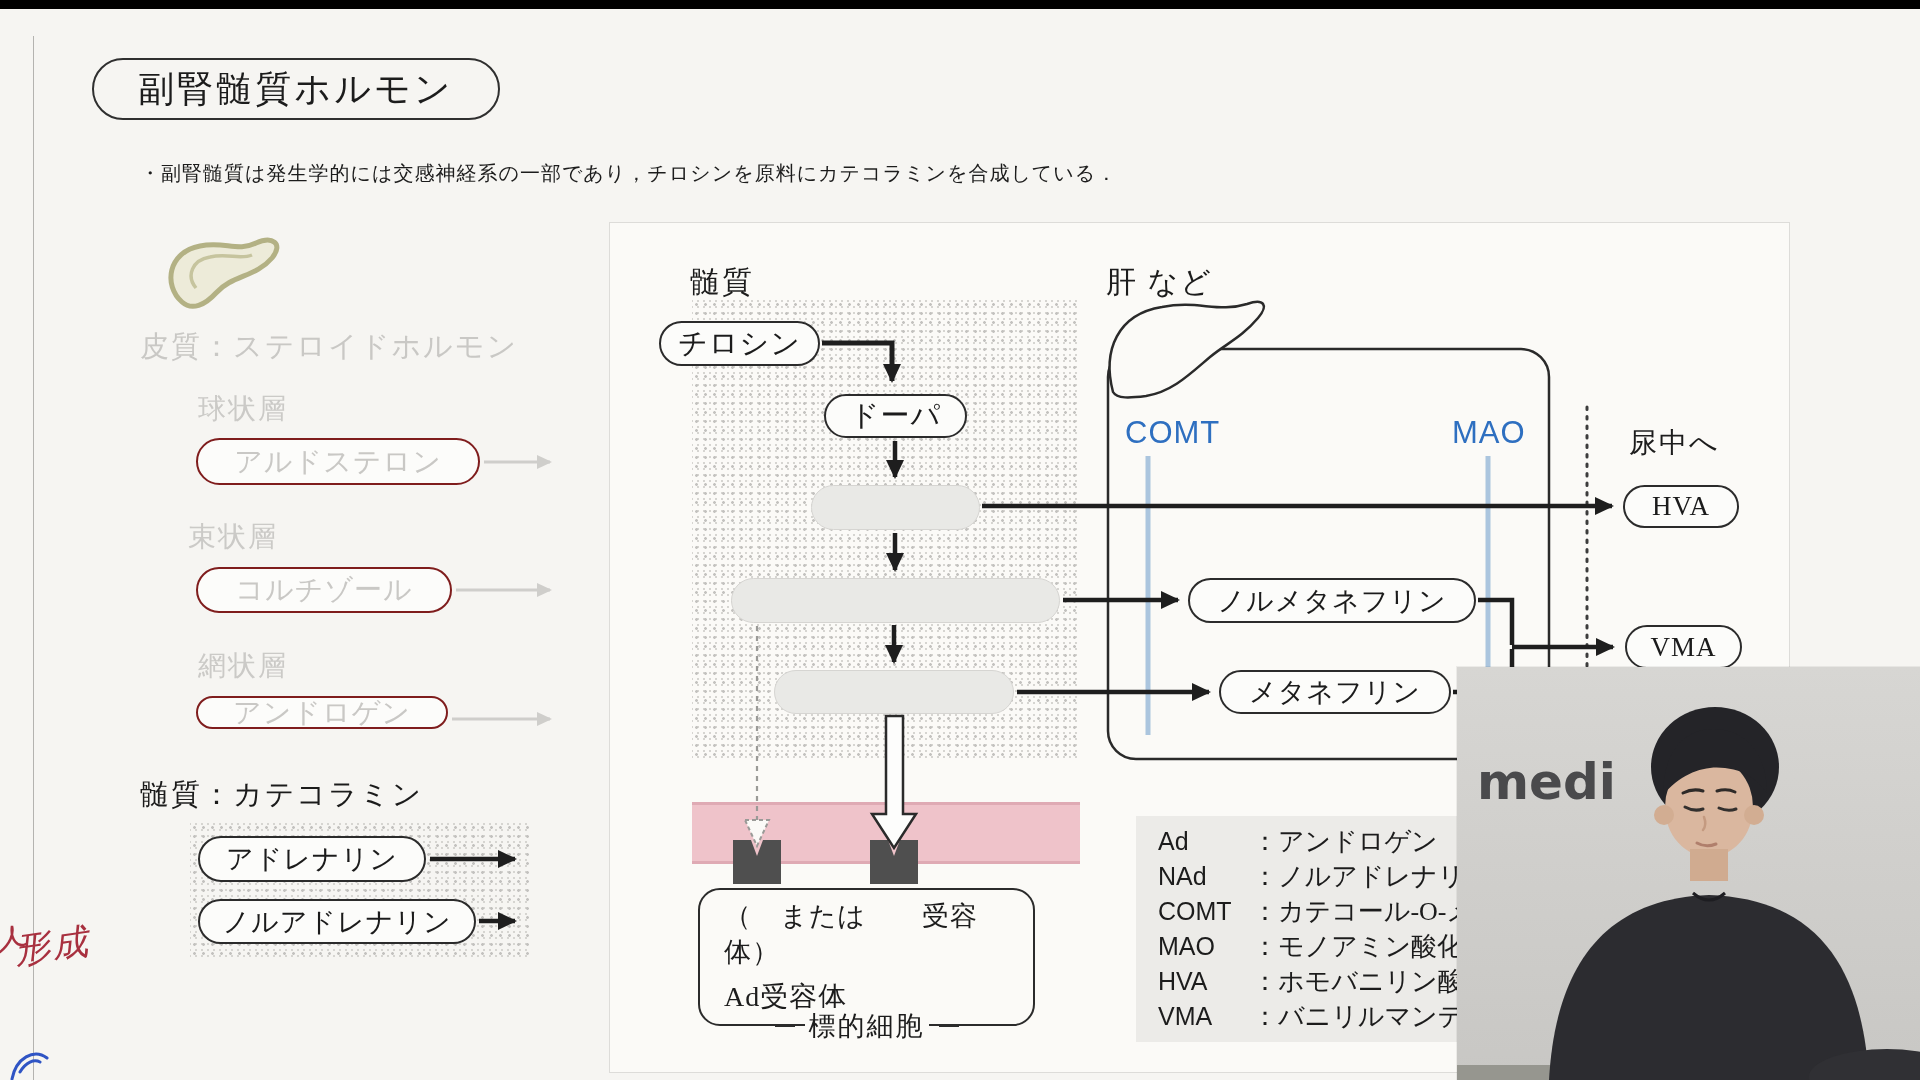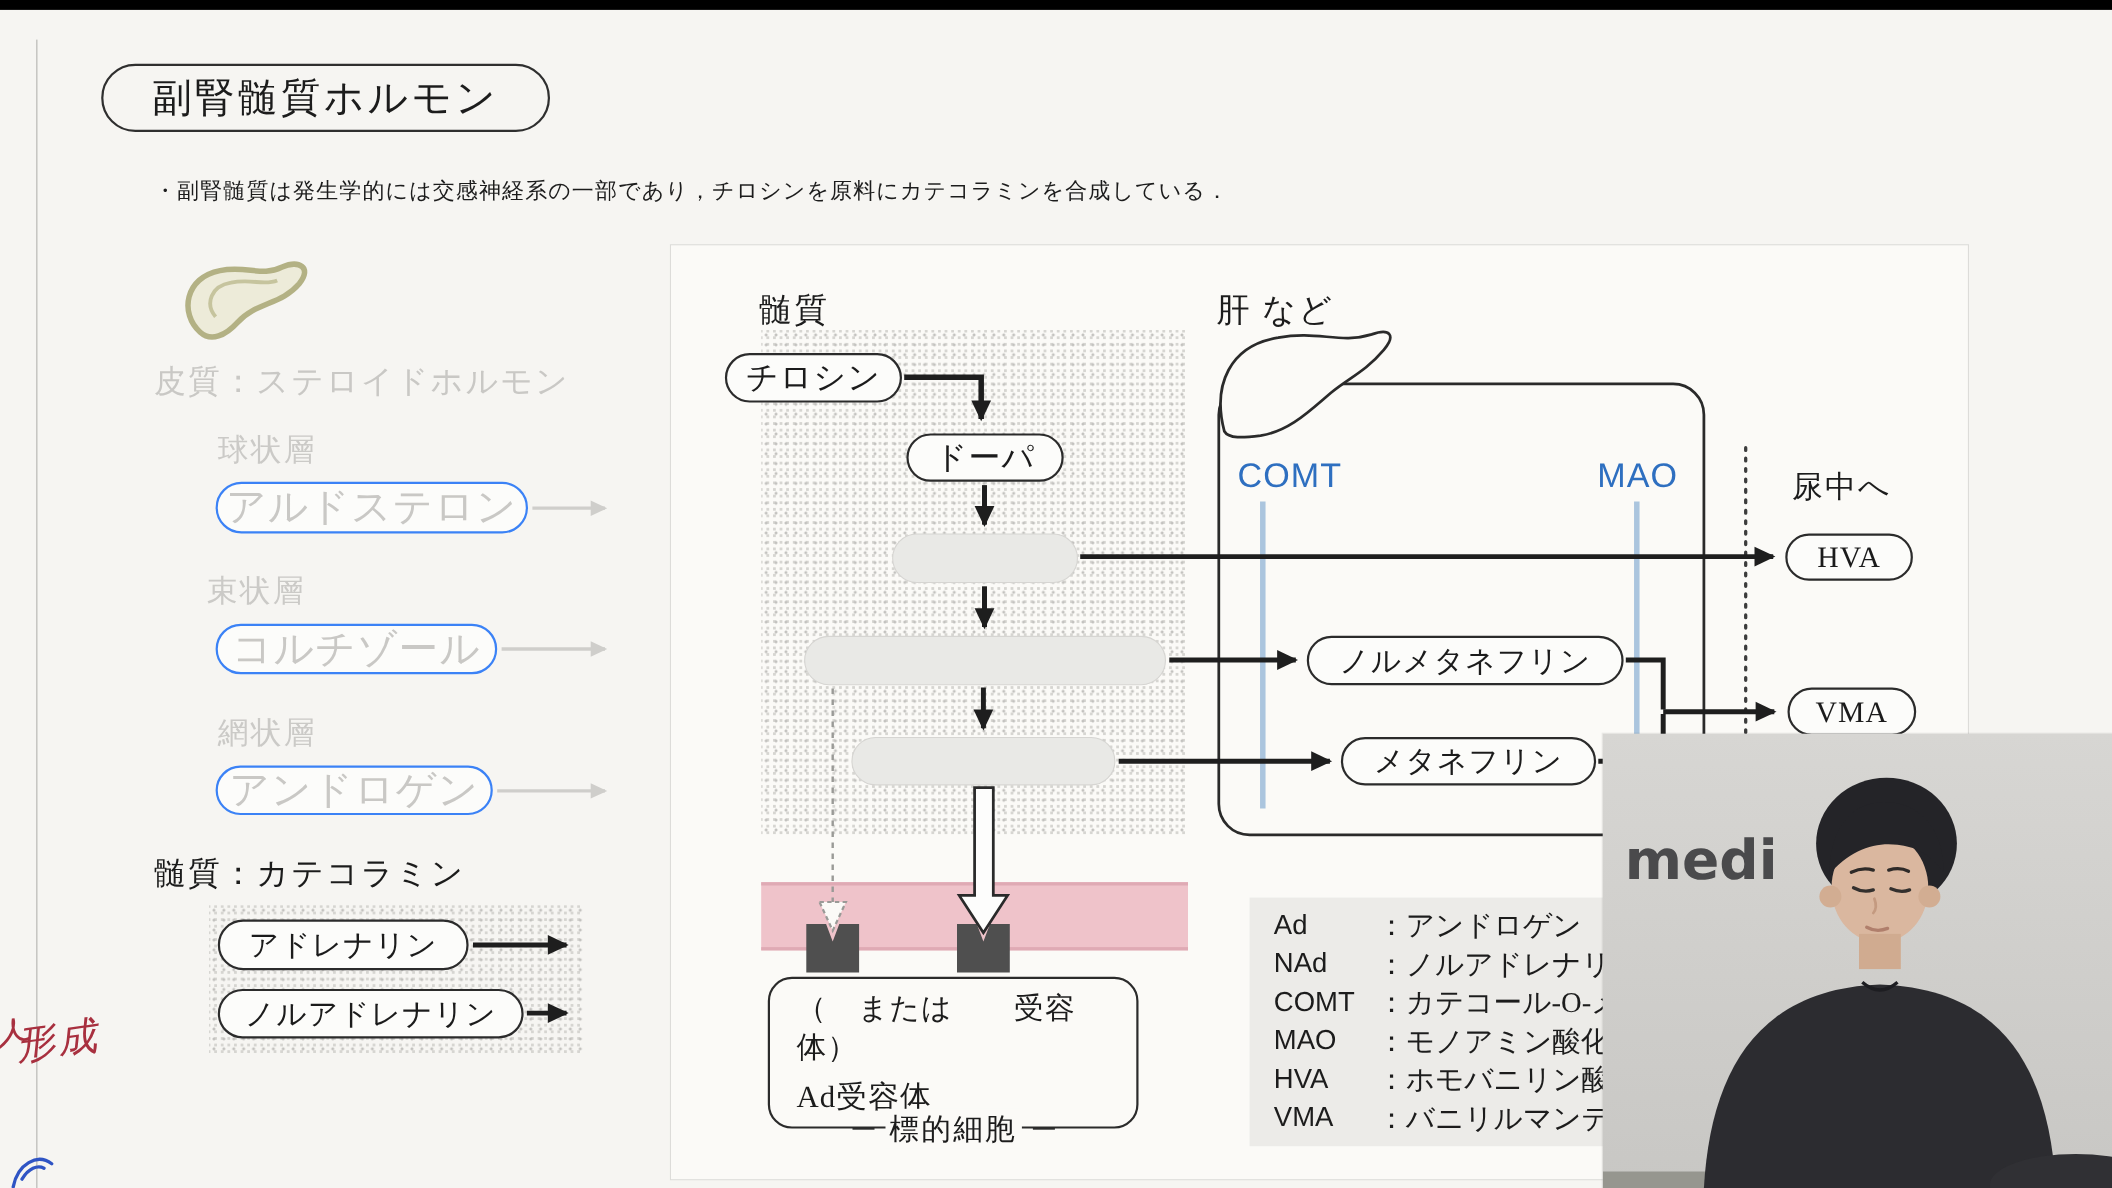--- a/index.html
+++ b/index.html
@@ -9,21 +9,21 @@
     background:#f6f5f2; overflow:hidden;
     font-family:"Liberation Serif", serif; color:#1c1c1c;
   }
   .abs { position:absolute; }
   .pill {
     position:absolute; border-radius:30px; background:#fcfcfa;
     display:flex; align-items:center; justify-content:center;
     white-space:nowrap; letter-spacing:1px;
   }
   .pill.dark  { border:2.5px solid #2b2b2b; color:#1b1b1b; font-size:28px; }
-  .pill.faded { border:2px solid #3b82f6; color:#c9c8c5; font-size:36px; }
+  .pill.faded { border:2px solid #7f1d1d; color:#c9c8c5; font-size:28px; }
   .pill.blank { background:#e9e9e6; border:1.5px solid #d6d5d2; }
   .speckle {
     position:absolute;
     background-image:
       radial-gradient(circle, #c3c2bf 1.3px, transparent 1.5px),
       radial-gradient(circle, #d6d5d1 1.2px, transparent 1.4px);
     background-size: 9px 9px, 6px 6px;
     background-position: 0 0, 3px 4px;
   }
   .heading { position:absolute; font-size:29px; letter-spacing:2px; white-space:nowrap; }
@@ -53,21 +53,21 @@
 
   <div class="heading faded-txt" style="left:140px;top:327px;">皮質：ステロイドホルモン</div>
 
   <div class="layer-name" style="left:198px;top:390px;">球状層</div>
   <div class="pill faded" style="left:196px;top:438px;width:284px;height:47px;">アルドステロン</div>
 
   <div class="layer-name" style="left:188px;top:518px;">束状層</div>
   <div class="pill faded" style="left:196px;top:567px;width:256px;height:46px;">コルチゾール</div>
 
   <div class="layer-name" style="left:198px;top:647px;">網状層</div>
-  <div class="pill faded" style="left:196px;top:696px;width:252px;height:45px;">アンドロゲン</div>
+  <div class="pill faded" style="left:196px;top:696px;width:252px;height:33px;">アンドロゲン</div>
 
   <div class="heading" style="left:140px;top:775px;color:#1b1b1b;">髄質：カテコラミン</div>
 
   <div class="speckle" style="left:190px;top:823px;width:340px;height:137px;"></div>
 
   <div class="abs" style="left:609px;top:222px;width:1181px;height:851px;background:#fbfaf7;border:1px solid #dddcd9;"></div>
 
   <div class="heading" style="left:690px;top:262px;font-size:30px;">髄質</div>
   <div class="heading" style="left:1106px;top:262px;font-size:30px;">肝 など</div>
 

